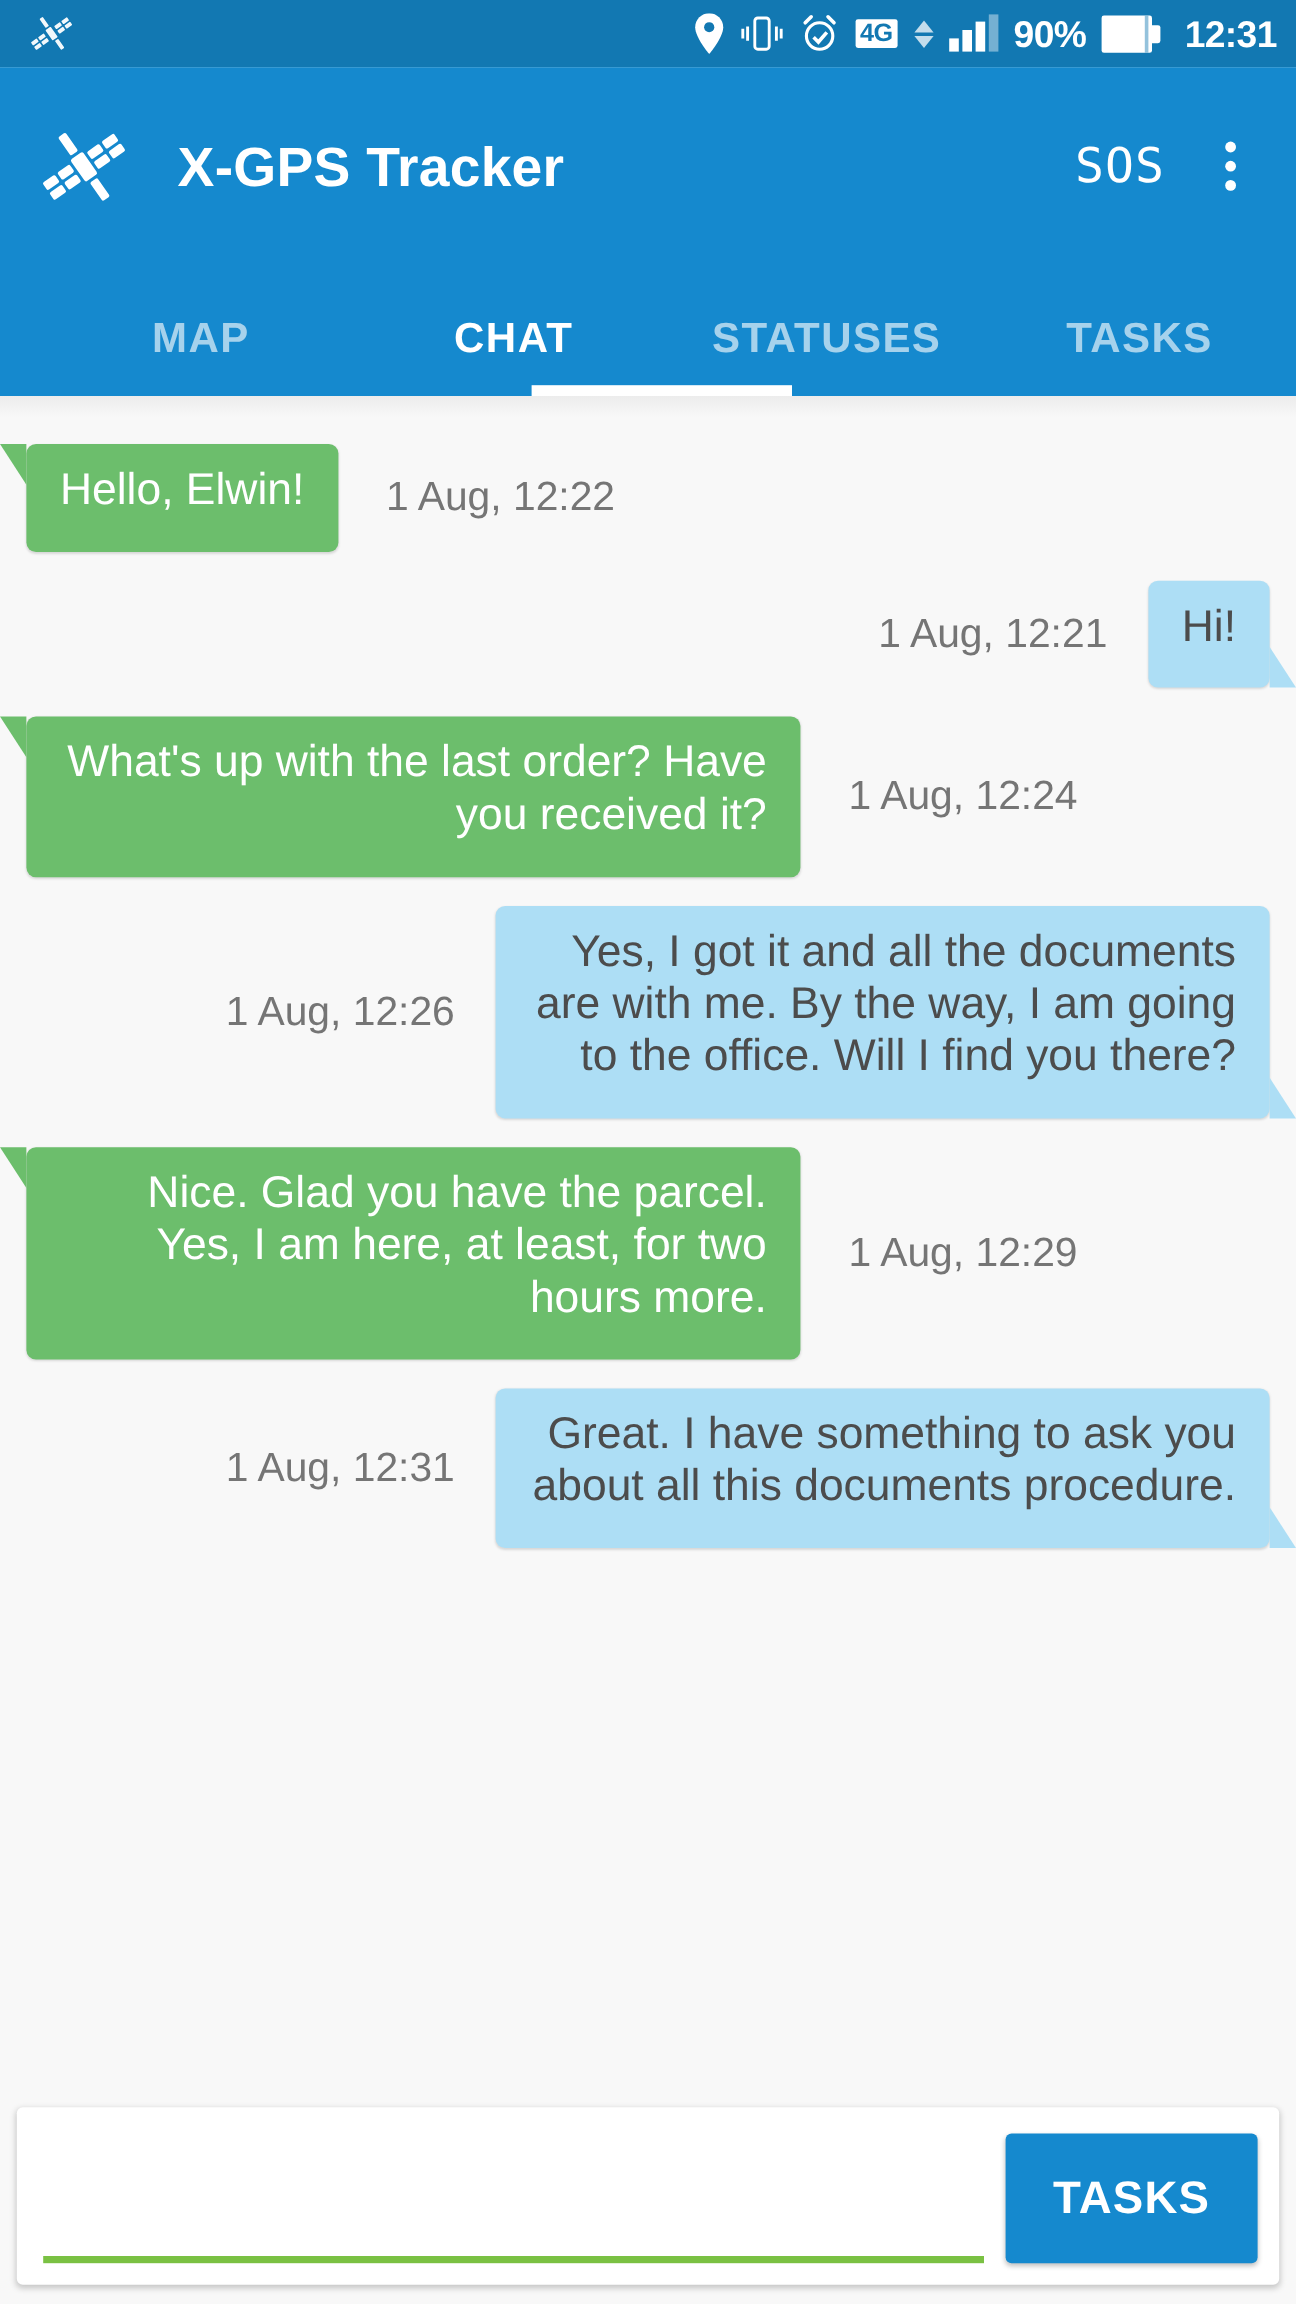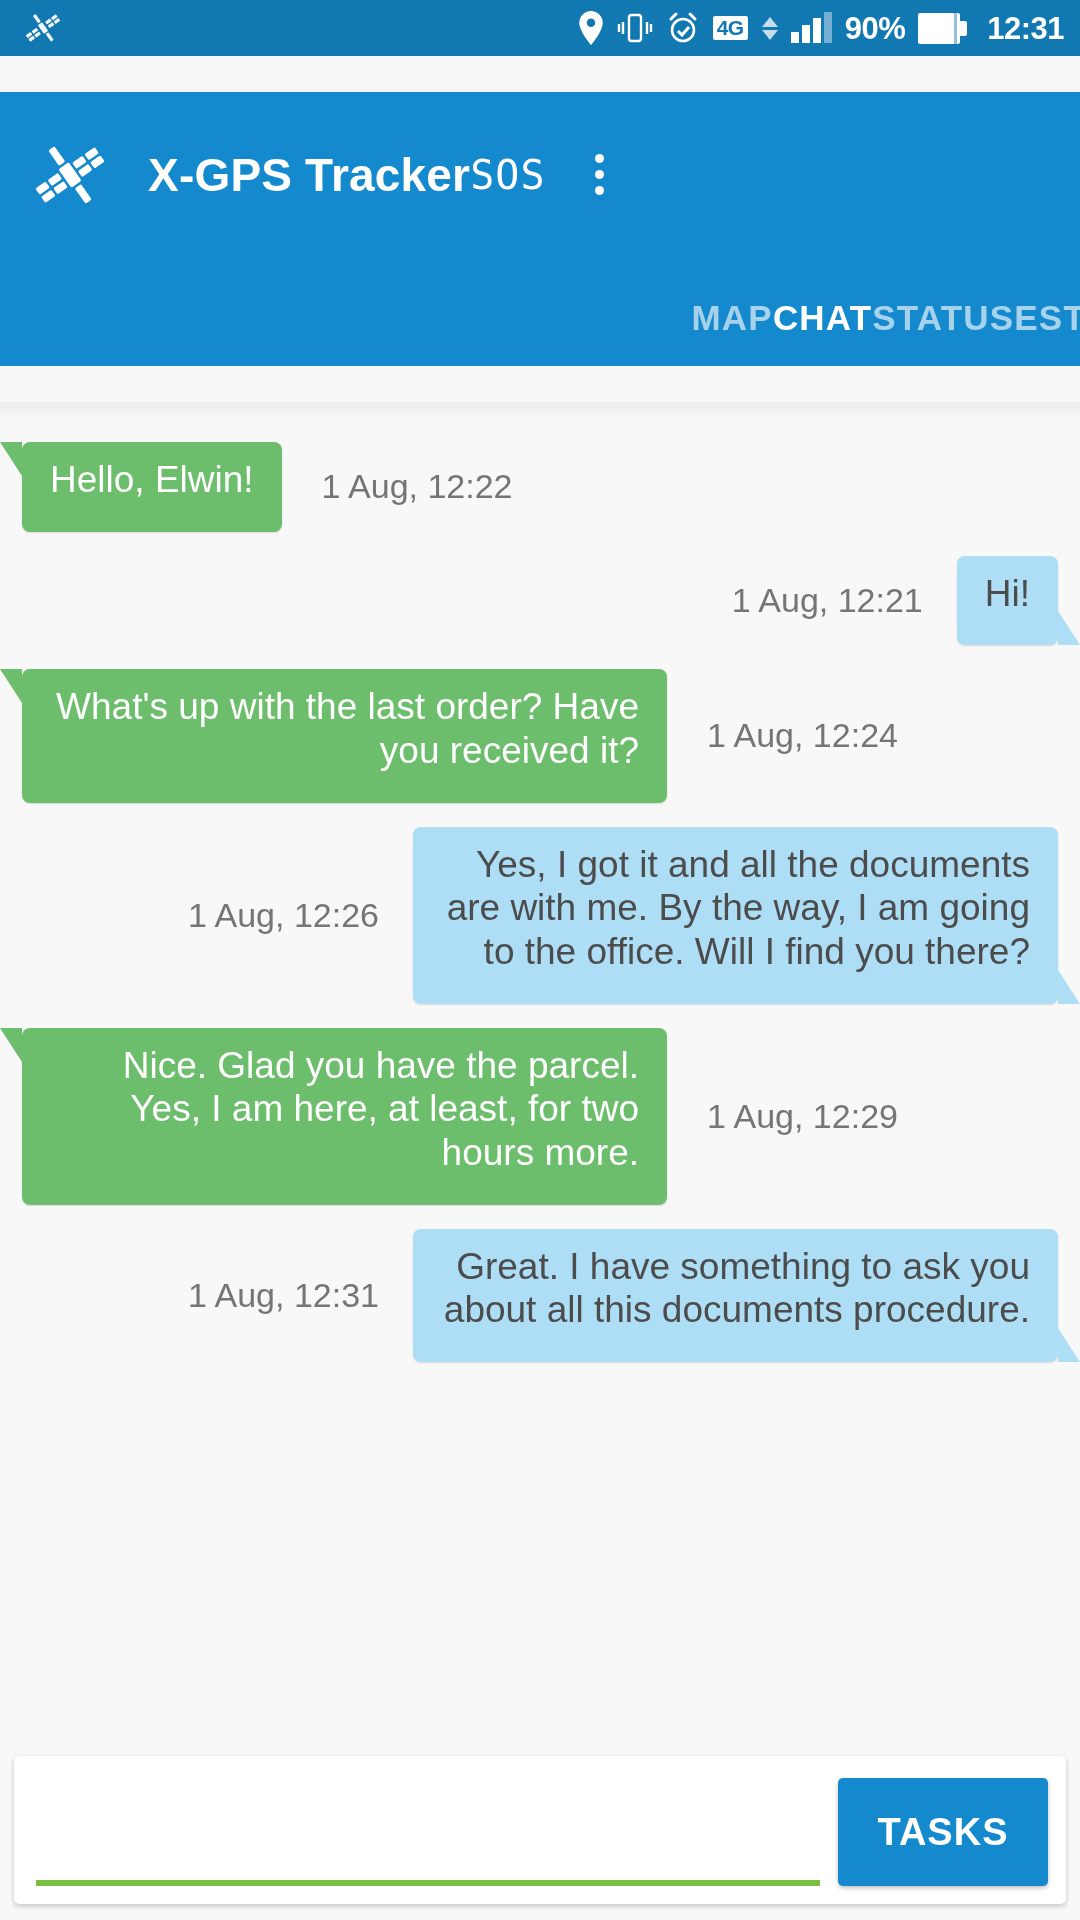--- a/index.html
+++ b/index.html
@@ -2,21 +2,21 @@
 <html><head>
 <meta charset="utf-8">
 <style>
   * { margin:0; padding:0; box-sizing:border-box; }
   html, body {
     width:1080px; height:1920px;
     font-family:"Liberation Sans", sans-serif;
     background:#f7f7f7;
     overflow:hidden;
   }
-  #app { position:relative; width:1080px; height:1920px; display:flex; flex-direction:column;gap:36px; }
+  #app { position:relative; width:1080px; height:1920px; display:flex; flex-direction:column; }
 
   
   .statusbar {
     height:56px; background:#1278b2; flex:0 0 56px;
     display:flex; align-items:center; padding:0 16px 0 22px;
     color:#ffffff;
   }
   .sb-left { display:flex; align-items:center; }
   .sb-right { margin-left:auto; display:flex; align-items:center; gap:13px; }
   .sb-text { font-size:31px; font-weight:700; letter-spacing:-0.5px; line-height:1; }
@@ -37,21 +37,21 @@
   .bars { display:flex; align-items:flex-end; gap:3px; height:30px; }
   .bar { width:8px; background:#ffffff; }
   .bar.dim { opacity:0.42; }
 
   .battery { position:relative; width:49px; height:31px; display:flex; align-items:center; }
   .bat-body { width:42px; height:31px; background:#ffffff; border-radius:2px; position:relative; overflow:hidden; }
   .bat-gap { position:absolute; right:3px; top:0; bottom:0; width:3px; background:#1278b2; opacity:.45; }
   .bat-cap { width:7px; height:15px; background:#ffffff; border-radius:0 2px 2px 0; }
 
   
-  .appbar { background:#1589ce; flex:0 0 274px; display:flex; flex-direction:row; }
+  .appbar { background:#1589ce; flex:0 0 274px; display:flex; flex-direction:column; }
   .appbar-top { height:165px; display:flex; align-items:center; padding:0 40px 0 30px; }
   .sat-lg { width:80px; height:80px; flex:0 0 80px; }
   .app-title {
     color:#ffffff; font-size:46px; font-weight:700; margin-left:38px; letter-spacing:0.2px;
     white-space:nowrap;
   }
   .appbar-actions { margin-left:auto; display:flex; align-items:center; gap:40px; }
   .sos {
     color:#ffffff; font-size:40px; font-weight:400; letter-spacing:1px;
     font-family:"DejaVu Sans Mono", monospace; line-height:1;

